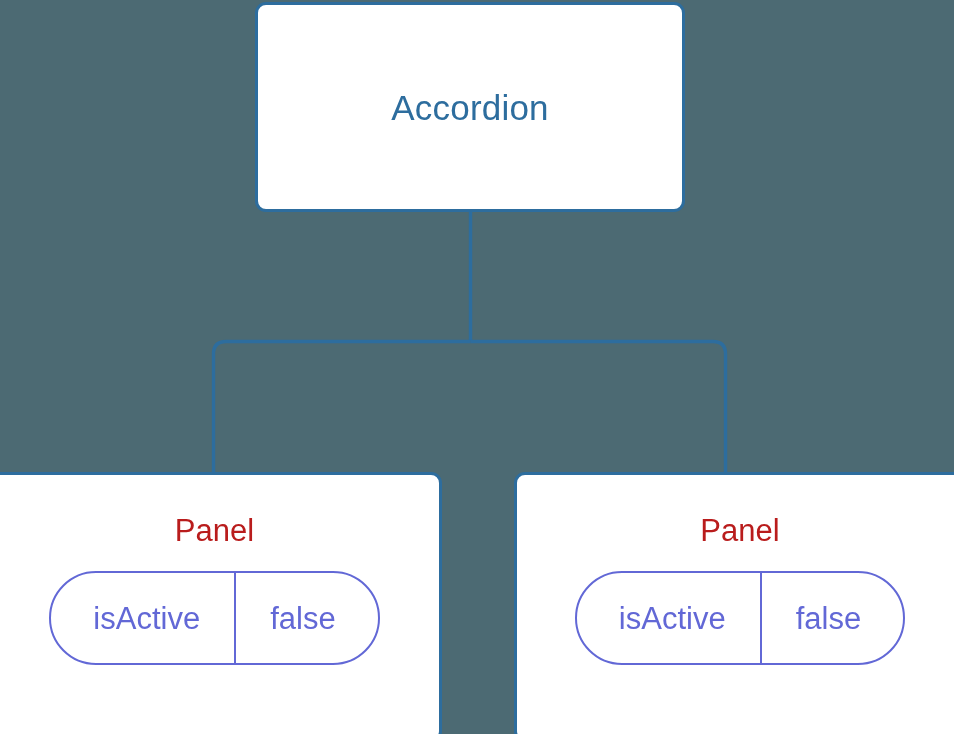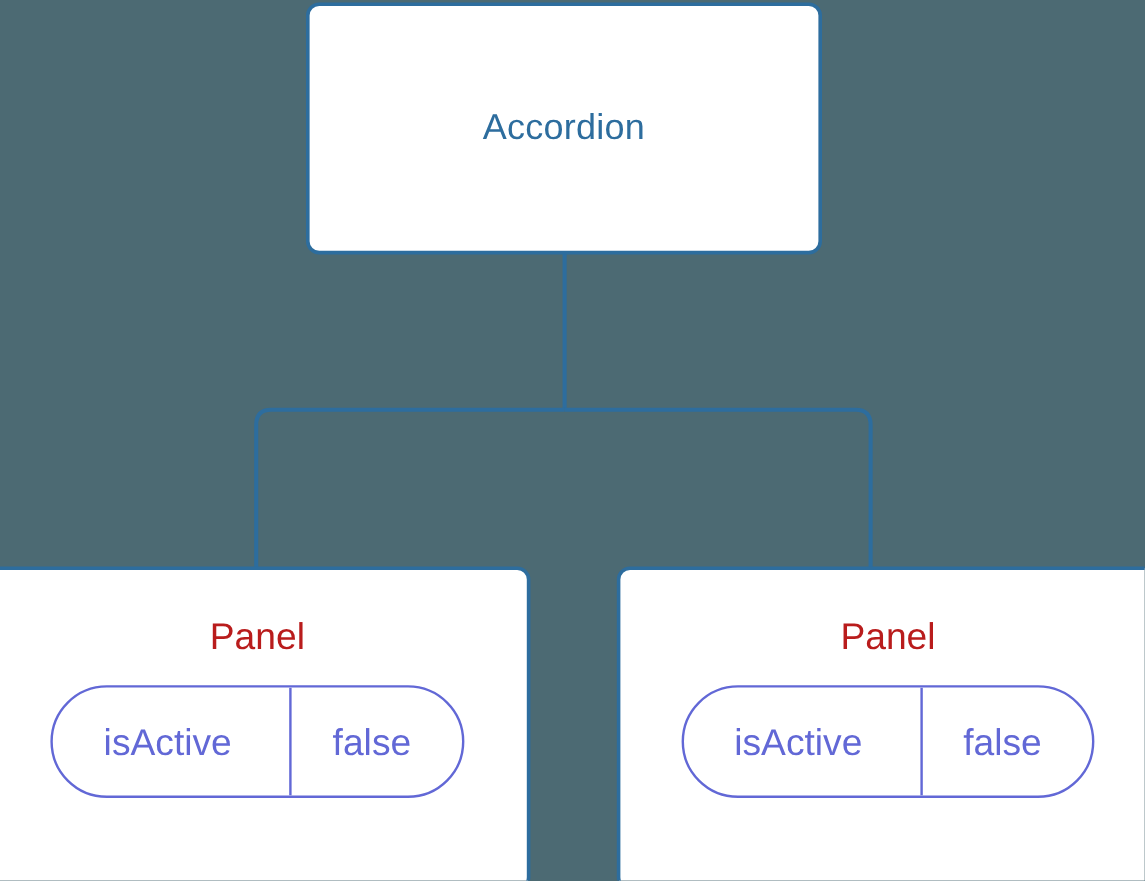--- a/index.html
+++ b/index.html
@@ -37,21 +37,21 @@
     left: 255px;
     top: 2px;
     width: 430px;
     height: 210px;
     display: flex;
     align-items: center;
     justify-content: center;
   }
   .node-title {
     color: #2d6d9e;
-    font-size: 30px;
+    font-size: 35px;
     font-weight: 400;
     letter-spacing: 0.2px;
     line-height: 1;
     white-space: nowrap;
   }
   .node-panel {
     display: flex;
     flex-direction: column;
     align-items: center;
     padding-top: 40px;
@@ -91,21 +91,21 @@
     display: flex;
     align-items: center;
     justify-content: center;
     color: #6268d6;
     font-size: 31px;
     line-height: 1;
     white-space: nowrap;
     box-sizing: border-box;
   }
   .prop-key {
-    padding: 0 48px 0 42px;
+    padding: 0 34px 0 42px;
   }
   .prop-val {
     padding: 0 42px 0 34px;
     border-left: 2.5px solid #6268d6;
     text-align: right;
   }
 </style>
 </head>
 <body>
 

